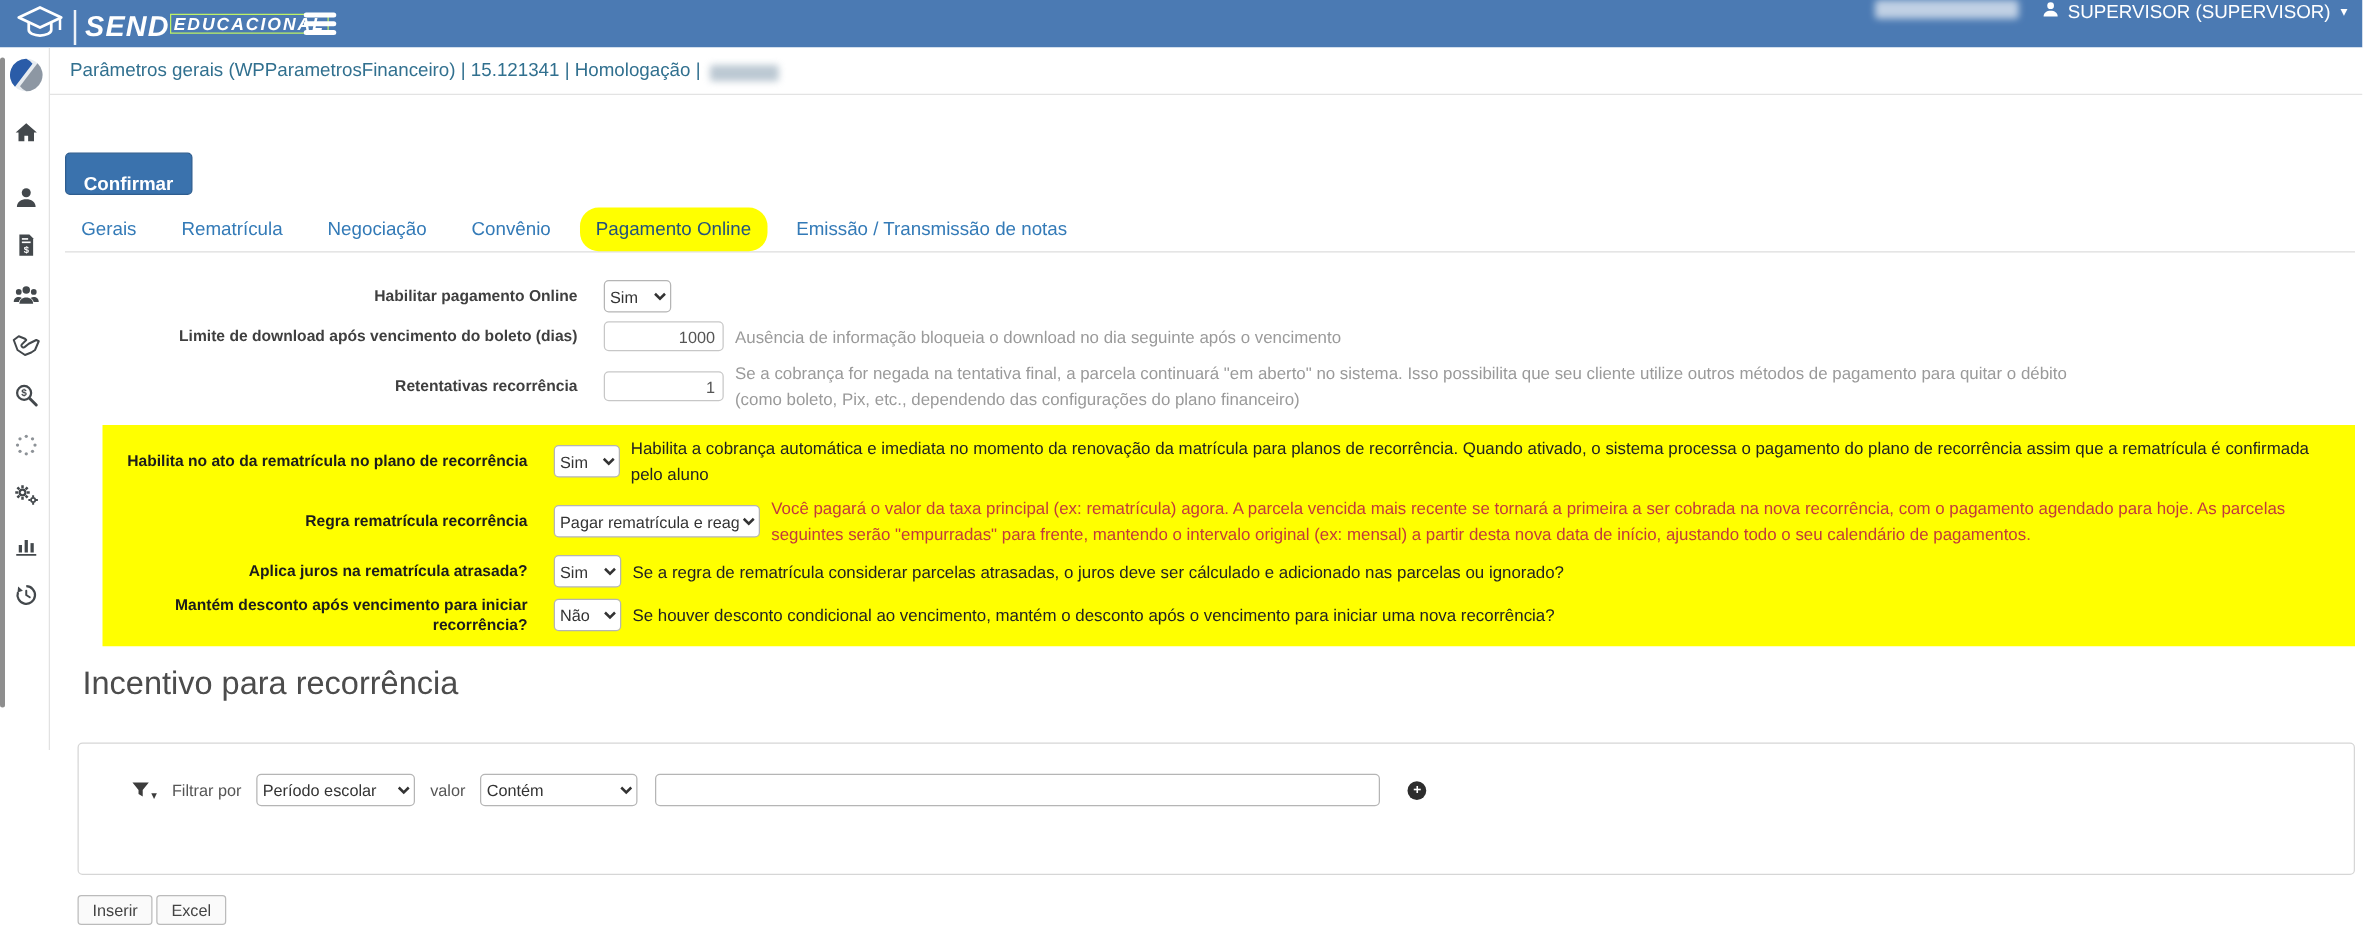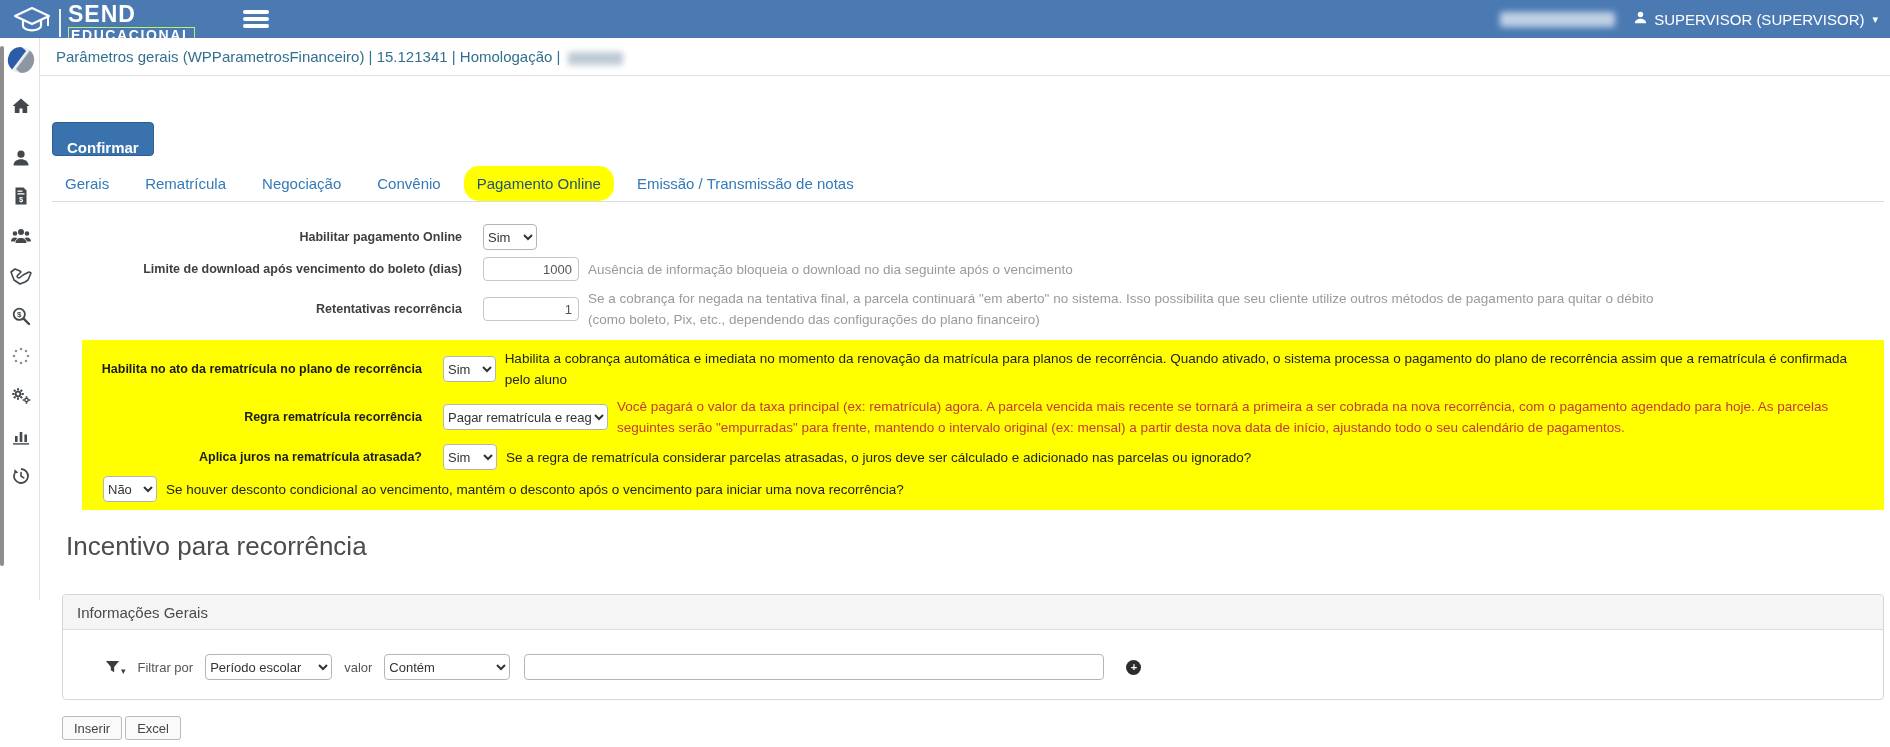--- a/index.html
+++ b/index.html
@@ -3,26 +3,26 @@
 <meta charset="utf-8">
 <style>
   html,body{margin:0;padding:0;background:#fff;}
   body{width:1890px;height:747px;overflow:hidden;font-family:"Liberation Sans","DejaVu Sans",sans-serif;-webkit-font-smoothing:antialiased;}
   #app{position:relative;width:1890px;height:747px;background:#fff;}
 
   
   .hdr{position:absolute;left:0;top:0;width:100%;height:38px;background:var(--header-bg,#4b7ab3);}
   .brand{position:absolute;left:12px;top:3px;display:flex;align-items:center;gap:7px;color:#fff;}
   .brand .sep{width:2px;height:28px;background:#fff;opacity:.9;}
-  .brand-txt{display:flex;flex-direction:column;line-height:1;}
+  .brand-txt{display:flex;line-height:1;font-style:italic;}
   .brand-l1{font-size:23px;font-weight:bold;letter-spacing:1px;}
   .brand-l2{font-size:14px;font-weight:bold;letter-spacing:1.6px;border:1px solid #bef264;padding:0 2px;margin-top:1px;align-self:flex-start;}
   .burger{position:absolute;left:243px;top:10px;width:26px;height:18px;display:flex;flex-direction:column;justify-content:space-between;cursor:pointer;}
   .burger i{display:block;height:3.6px;background:#fff;border-radius:2px;}
-  .hdr-right{position:absolute;right:12px;top:0;height:38px;display:flex;align-items:center;gap:18px;color:#fff;}
+  .hdr-right{position:absolute;right:12px;top:0;height:38px;display:flex;align-items:flex-start;gap:18px;color:#fff;}
   .blur-blob{width:115px;height:15px;background:#fff;border-radius:3px;filter:blur(3px);opacity:.65;}
   .usr{display:flex;align-items:center;gap:6px;font-size:15px;cursor:pointer;}
   .usr .caret{font-size:11px;margin-left:2px;}
 
   
   .crumbbar{position:absolute;left:40px;right:0;top:38px;height:38px;background:#fff;border-bottom:1px solid #e3e3e3;display:flex;align-items:center;padding-left:16px;box-sizing:border-box;}
   .crumb{color:var(--breadcrumb-text,#31708f);font-size:15px;display:flex;align-items:flex-end;gap:8px;}
   .crumb-blur{width:55px;height:13px;background:#8fa4b5;border-radius:2px;filter:blur(3px);opacity:.6;}
 
   
@@ -274,33 +274,33 @@
 
         <div class="frow">
           <div class="flabel">Aplica juros na rematrícula atrasada?</div>
           <div class="fctrl">
             <select class="w52"><option>Sim</option></select>
             <div class="help">Se a regra de rematrícula considerar parcelas atrasadas, o juros deve ser cálculado e adicionado nas parcelas ou ignorado?</div>
           </div>
         </div>
 
         <div class="frow" style="margin-bottom:0">
+          <div class="flabel">Mantém desconto após vencimento para iniciar recorrência?</div>
           <div class="fctrl">
             <select class="w52"><option>Não</option></select>
             <div class="help">Se houver desconto condicional ao vencimento, mantém o desconto após o vencimento para iniciar uma nova recorrência?</div>
           </div>
         </div>
 
       </div>
     </div>
 
     <div class="sect-title">Incentivo para recorrência</div>
 
     <div class="panel">
-      <div class="panel-hd">Informações Gerais</div>
       <div class="panel-bd">
         <div class="filterrow">
           <span class="funnel">
             <svg width="15" height="14" viewBox="0 0 16 15">
                 <path d="M1 1h14L9.8 7.5V13l-3.6-2V7.5z" fill="#3c3c3c"></path>
               </svg>
             <span class="fc">▾</span>
           </span>
           <span class="ftxt">Filtrar por</span>
           <select class="w127"><option>Período escolar</option></select>

